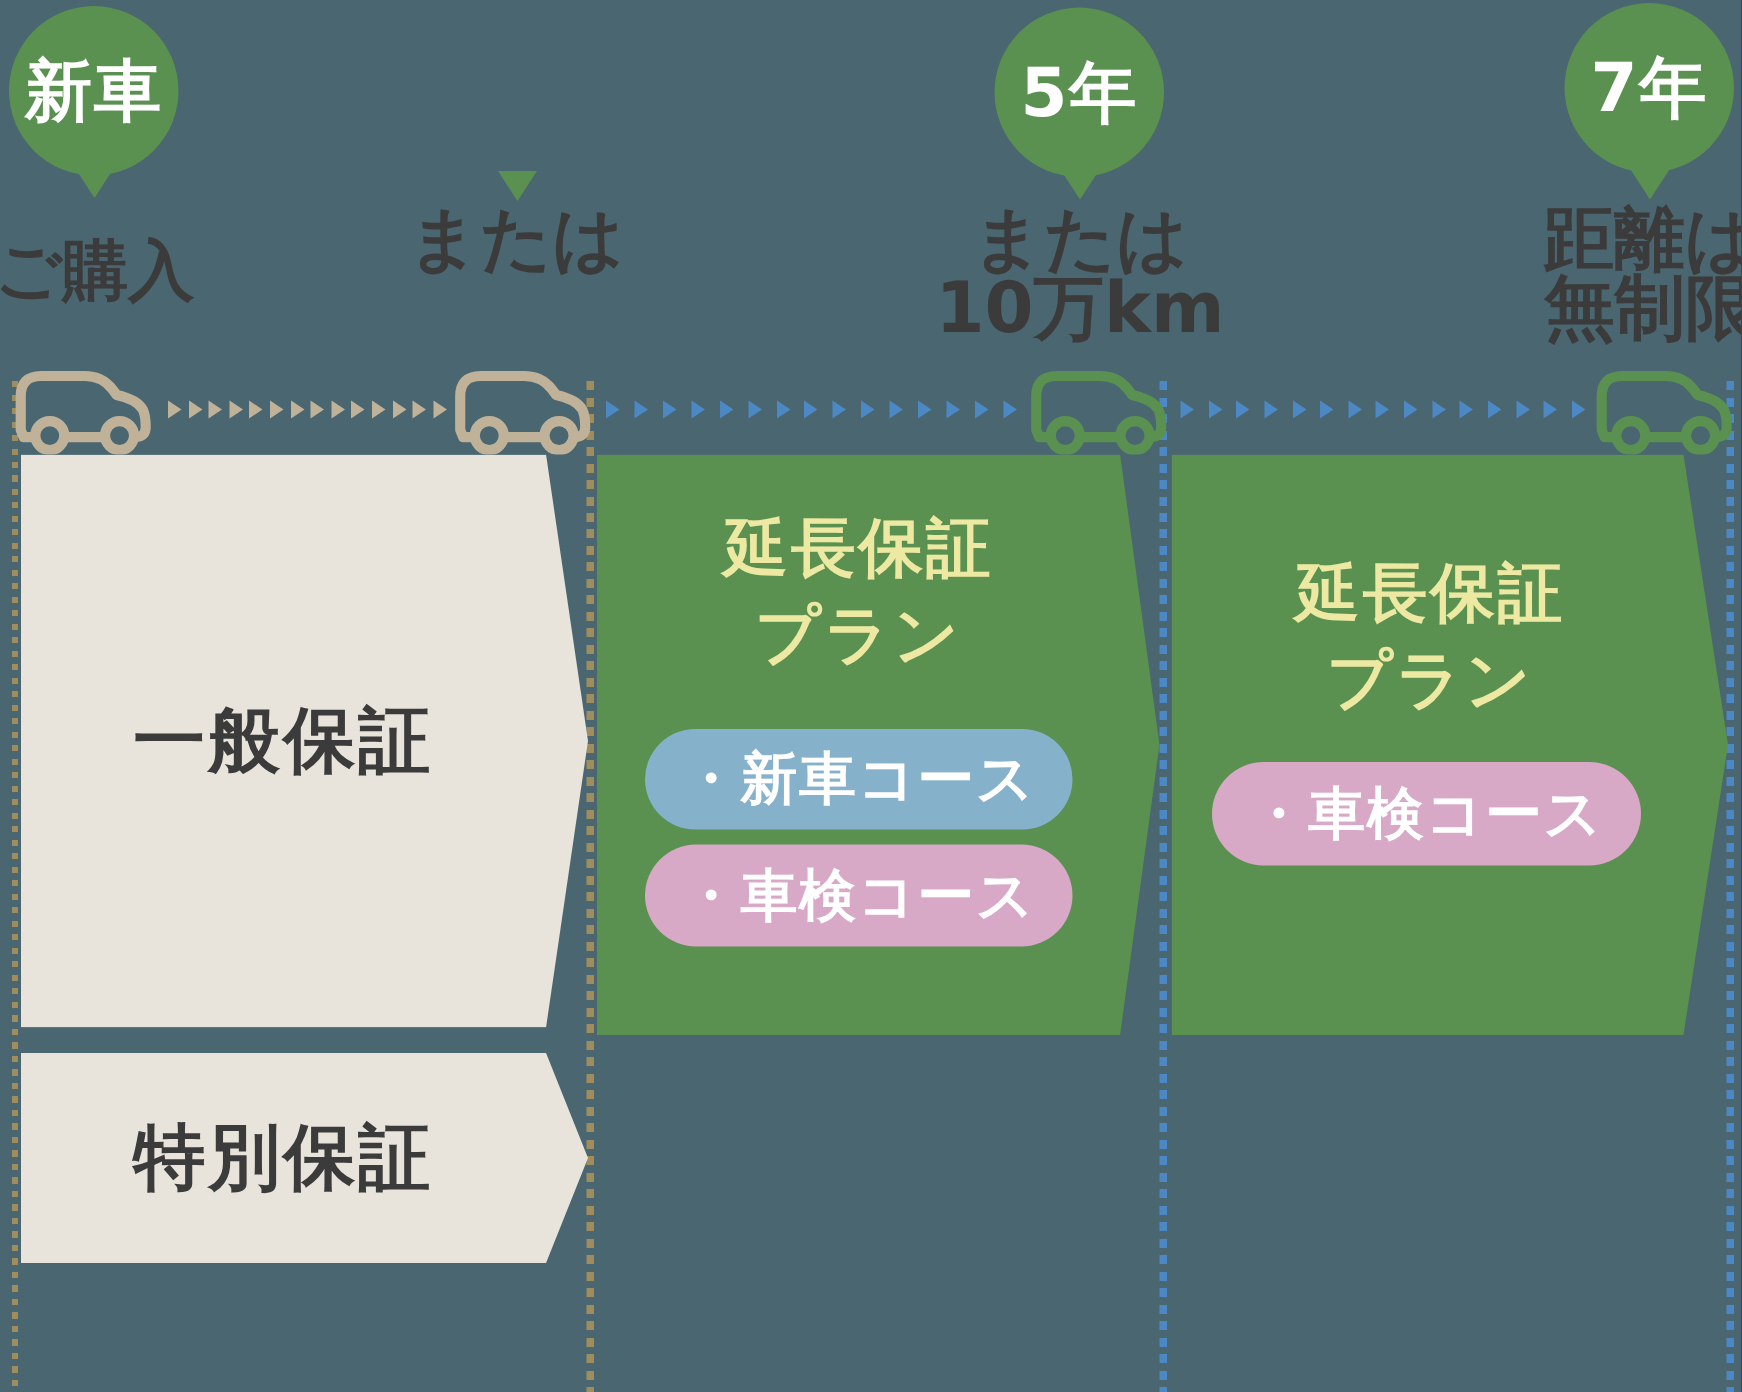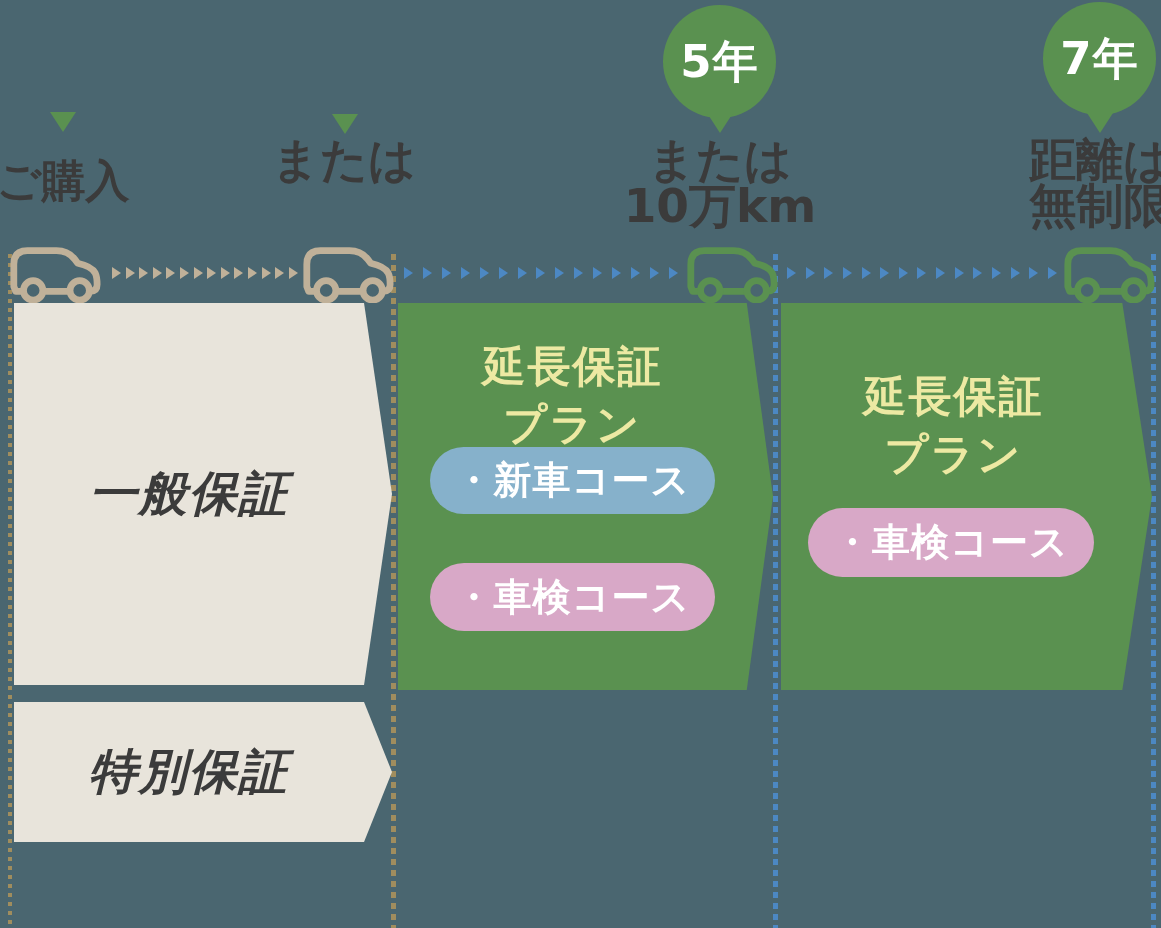--- a/index.html
+++ b/index.html
@@ -11,21 +11,21 @@
     font-weight:bold;
     background:var(--bg,#4a6670);
   }
   
   .vline{position:absolute;top:254px;height:674px;}
   .vline.fine{width:4px;background:repeating-linear-gradient(180deg,var(--dash-tan) 0 4px,transparent 4px 9px);}
   .vline.tan{width:5px;background:repeating-linear-gradient(180deg,var(--dash-tan) 0 6px,transparent 6px 11px);}
   .vline.blue{width:5px;background:repeating-linear-gradient(180deg,var(--blue) 0 6px,transparent 6px 11px);}
   
   .block{position:absolute;display:flex;align-items:center;justify-content:center;}
-  .block.beige{background:var(--beige);clip-path:polygon(0 0,92.6% 0,100% 50%,92.6% 100%,0 100%);font-style:italic;}
+  .block.beige{background:var(--beige);clip-path:polygon(0 0,92.6% 0,100% 50%,92.6% 100%,0 100%);}
   .block.green{background:var(--green);}
   .row-label{color:var(--ink);font-size:48px;letter-spacing:2px;padding-right:7.5%;}
   .plan-title{position:absolute;left:0;width:93%;text-align:center;color:var(--yellow);
     font-size:43px;line-height:58px;letter-spacing:2px;}
   
   .pill{position:absolute;border-radius:36px;display:flex;align-items:center;justify-content:center;
     color:#fff;font-size:38px;letter-spacing:1px;}
   
   .arrow-row{position:absolute;display:flex;justify-content:space-between;align-items:center;height:14px;}
   .arrow-row span{width:0;height:0;border-top:6px solid transparent;border-bottom:6px solid transparent;
@@ -69,21 +69,21 @@
     </div>
   </div>
 
   <div class="block green" style="left:781px;top:303px;width:371px;height:387px;clip-path:polygon(0 0,92% 0,100% 50%,92% 100%,0 100%)">
     <div class="plan-title" style="top:64px">
       <div>延長保証</div>
       <div>プラン</div>
     </div>
   </div>
 
-  <div class="pill" style="left: 430px; top: 447px; width: 285px; height: 67px; background: rgb(134, 177, 203);">・新車コース</div>
+  <div class="pill" style="left: 430px; top: 486px; width: 285px; height: 67px; background: rgb(134, 177, 203);">・新車コース</div>
   <div class="pill" style="left: 430px; top: 563px; width: 285px; height: 68px; background: rgb(216, 168, 199);">・車検コース</div>
   <div class="pill" style="left: 808px; top: 508px; width: 286px; height: 69px; background: rgb(216, 168, 199);">・車検コース</div>
 
   <div class="arrow-row tan" style="left:112px;top:266px;width:186px">
       <span></span>
       <span></span>
       <span></span>
       <span></span>
       <span></span>
       <span></span>
@@ -145,20 +145,21 @@
     <path d="M10,52 L8,47 L8,24 Q8,10 22,10 L52,10 Q64,10 71,19 L74,23 Q88,26 92,33 Q94,37 94,45 Q94,52 87,52 Z" fill="none" stroke="currentColor" stroke-width="7" stroke-linejoin="round"></path>
     <circle cx="28" cy="51" r="10" fill="var(--bg)" stroke="currentColor" stroke-width="7"></circle>
     <circle cx="76" cy="51" r="10" fill="var(--bg)" stroke="currentColor" stroke-width="7"></circle>
   </svg>
   <svg class="car green" style="left:1060px;top:241px" viewBox="0 0 100 64">
     <path d="M10,52 L8,47 L8,24 Q8,10 22,10 L52,10 Q64,10 71,19 L74,23 Q88,26 92,33 Q94,37 94,45 Q94,52 87,52 Z" fill="none" stroke="currentColor" stroke-width="7" stroke-linejoin="round"></path>
     <circle cx="28" cy="51" r="10" fill="var(--bg)" stroke="currentColor" stroke-width="7"></circle>
     <circle cx="76" cy="51" r="10" fill="var(--bg)" stroke="currentColor" stroke-width="7"></circle>
   </svg>
 
+  <div class="balloon" style="left:6px;top:4px">新車</div>
   <div class="tail" style="left:50px;top:112px"></div>
   <div class="tail" style="left:332px;top:114px"></div>
   <div class="balloon" style="left:663px;top:5px">5年</div>
   <div class="tail" style="left:707px;top:113px"></div>
   <div class="balloon" style="left:1043px;top:2px">7年</div>
   <div class="tail" style="left:1087px;top:113px"></div>
 
   <div class="ms-label first" style="left:-10px;top:158px;width:146px">
     <div>ご購入</div>
   </div>

